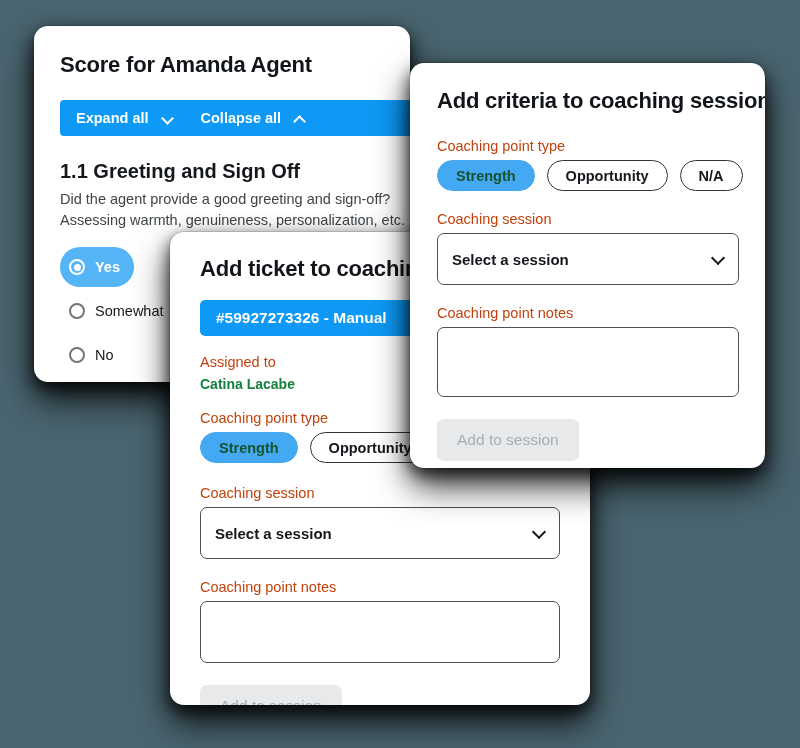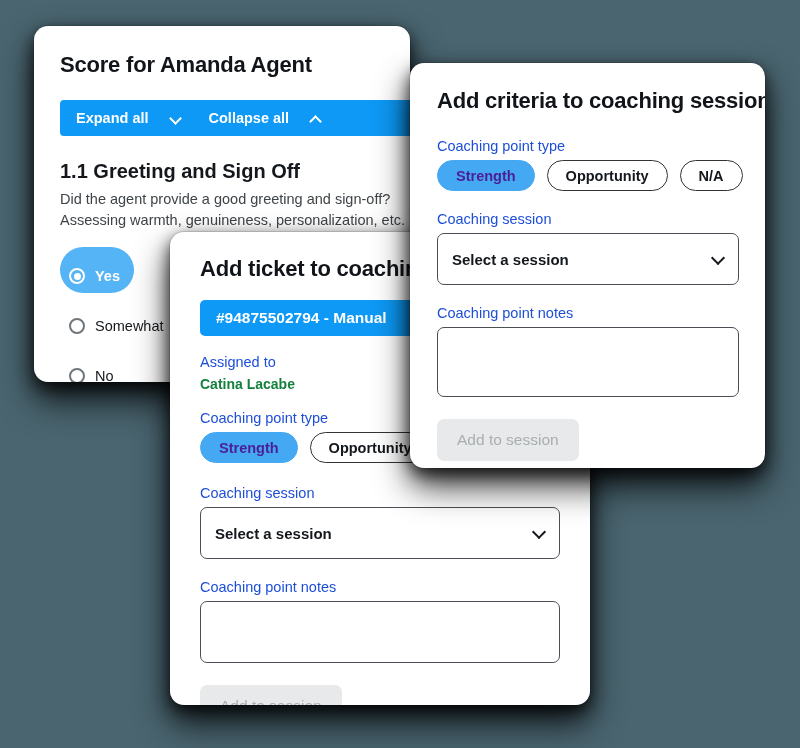--- a/index.html
+++ b/index.html
@@ -40,21 +40,21 @@
   
   .card-title {
     font-size: 22px;
     font-weight: bold;
     color: #111418;
     letter-spacing: -0.2px;
     white-space: nowrap;
   }
   .field-label {
     font-size: 14.5px;
-    color: #1d4ed8;
+    color: #c2410c;
     margin-bottom: 6px;
   }
   .value-strong {
     font-size: 14px;
     font-weight: bold;
     color: #15803d;
   }
 
   
   #card-score .inner { padding: 26px 0 0 26px; }
@@ -63,21 +63,21 @@
     height: 36px;
     background: #0d99f5;
     display: flex;
     align-items: center;
     width: 420px;           
     border-radius: 4px 0 0 4px;
   }
   .toolbar-btn {
     display: flex;
     align-items: center;
-    gap: 21px;
+    gap: 13px;
     color: #ffffff;
     font-size: 14.5px;
     font-weight: bold;
     padding: 0 14px;
     white-space: nowrap;
   }
   .toolbar-btn:first-child { padding-left: 16px; }
   .chev { display: inline-block; width: 11px; height: 11px; position: relative; }
   .chev::before {
     content: "";
@@ -104,22 +104,22 @@
     font-size: 14.5px;
     color: #3f4448;
     line-height: 1.45;
   }
 
   .radio-list { margin-top: 16px; }
   .radio-row {
     display: flex;
     align-items: center;
     gap: 10px;
-    height: 34px;
-    padding: 12px 14px 0 9px;
+    height: 40px;
+    padding: 0 14px 0 9px;
     border-radius: 999px;
     width: max-content;
     margin-bottom: 4px;
     font-size: 14.5px;
     color: #14181c;
     justify-content: center;
   }
   .radio-row.selected {
     background: #54b4f5;
     color: #ffffff;
@@ -164,21 +164,21 @@
     height: 31px;
     border-radius: 999px;
     display: flex;
     align-items: center;
     padding: 0 18px;
     font-size: 14.5px;
     font-weight: bold;
     box-sizing: border-box;
     white-space: nowrap;
   }
-  .pill.on  { background: #44a9f2; color: #4c1d95; border: 1px solid #44a9f2; }
+  .pill.on  { background: #44a9f2; color: #14532d; border: 1px solid #44a9f2; }
   .pill.off { background: #ffffff; color: #14181c; border: 1.6px solid #2f3438; }
 
   .select {
     height: 52px;
     border: 1.6px solid #4a5055;
     border-radius: 7px;
     display: flex;
     align-items: center;
     justify-content: space-between;
     padding: 0 14px;
@@ -289,21 +289,21 @@
           <span>N/A</span>
         </div>
       </div>
     </div>
   </div>
 
   <div class="card" id="card-ticket">
     <div class="inner">
       <div class="card-title">Add ticket to coaching session</div>
 
-      <div class="ticket-badge">#94875502794 - Manual</div>
+      <div class="ticket-badge">#59927273326 - Manual</div>
 
       <div class="field-label assigned-label">Assigned to</div>
       <div class="value-strong assigned-name">Catina Lacabe</div>
 
       <div class="field-label cpt-label">Coaching point type</div>
       <div class="pill-row">
         <div class="pill on">Strength</div>
         <div class="pill off">Opportunity</div>
         <div class="pill off">N/A</div>
       </div>

